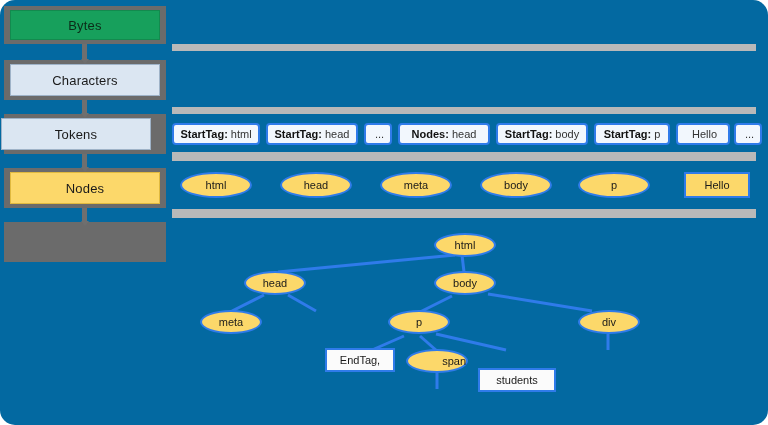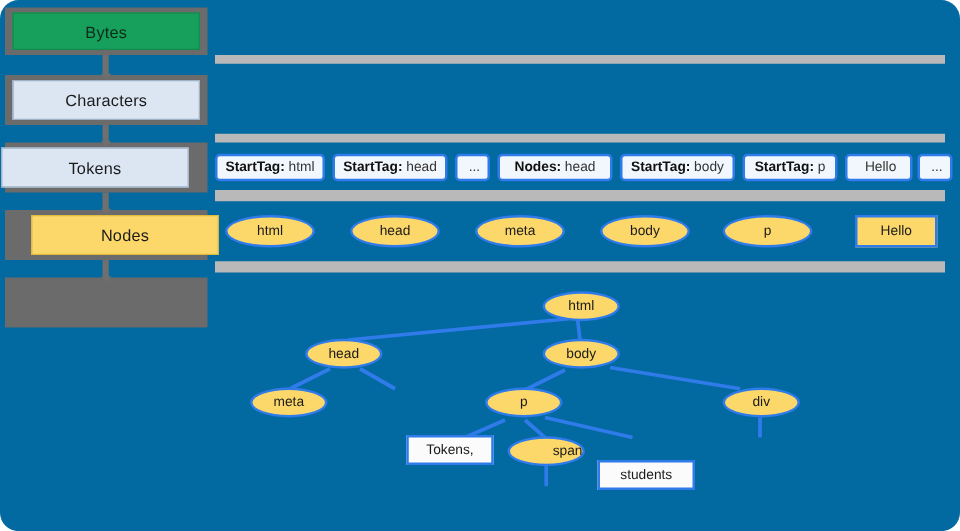--- a/index.html
+++ b/index.html
@@ -27,21 +27,21 @@
     display: flex;
     align-items: center;
     justify-content: center;
     border: 1px solid #9a9a9a;
     font-size: 13px;
     color: #1a1a1a;
     letter-spacing: .2px;
   }
   .pipe-box.green { background: #17a05c; border-color: #138a4e; color: #0c2b18; }
   .pipe-box.blue  { background: #dbe6f2; border-color: #9fb3c8; }
-  .pipe-box.gold  { background: #fcd86a; border-color: #e0b93f; margin-left: 15px; }
+  .pipe-box.gold  { background: #fcd86a; border-color: #e0b93f; }
 
   .connector {
     position: absolute;
     width: 5px;
     background: #6f6f6f;
   }
   .connector::after {
     content: "";
     position: absolute;
     left: 50%;
@@ -233,21 +233,21 @@
   <div class="ellipse" style="left:200px; top:310px; width:62px; height:24px;">
     <span>meta</span>
   </div>
   <div class="ellipse" style="left:388px; top:310px; width:62px; height:24px;">
     <span>p</span>
   </div>
   <div class="ellipse" style="left:578px; top:310px; width:62px; height:24px;">
     <span>div</span>
   </div>
   <div class="rect-text" style="left:325px; top:348px; width:70px; height:24px;">
-    <span>Tokens,</span>
+    <span>EndTag,</span>
   </div>
   <div class="ellipse" style="left:406px; top:349px; width:62px; height:24px;justify-content:flex-end;">
     <span>span</span>
   </div>
   <div class="rect-text" style="left:478px; top:348px; width:78px; height:24px;margin-top:20px;">
     <span>students</span>
   </div>
 
 </div>
 

